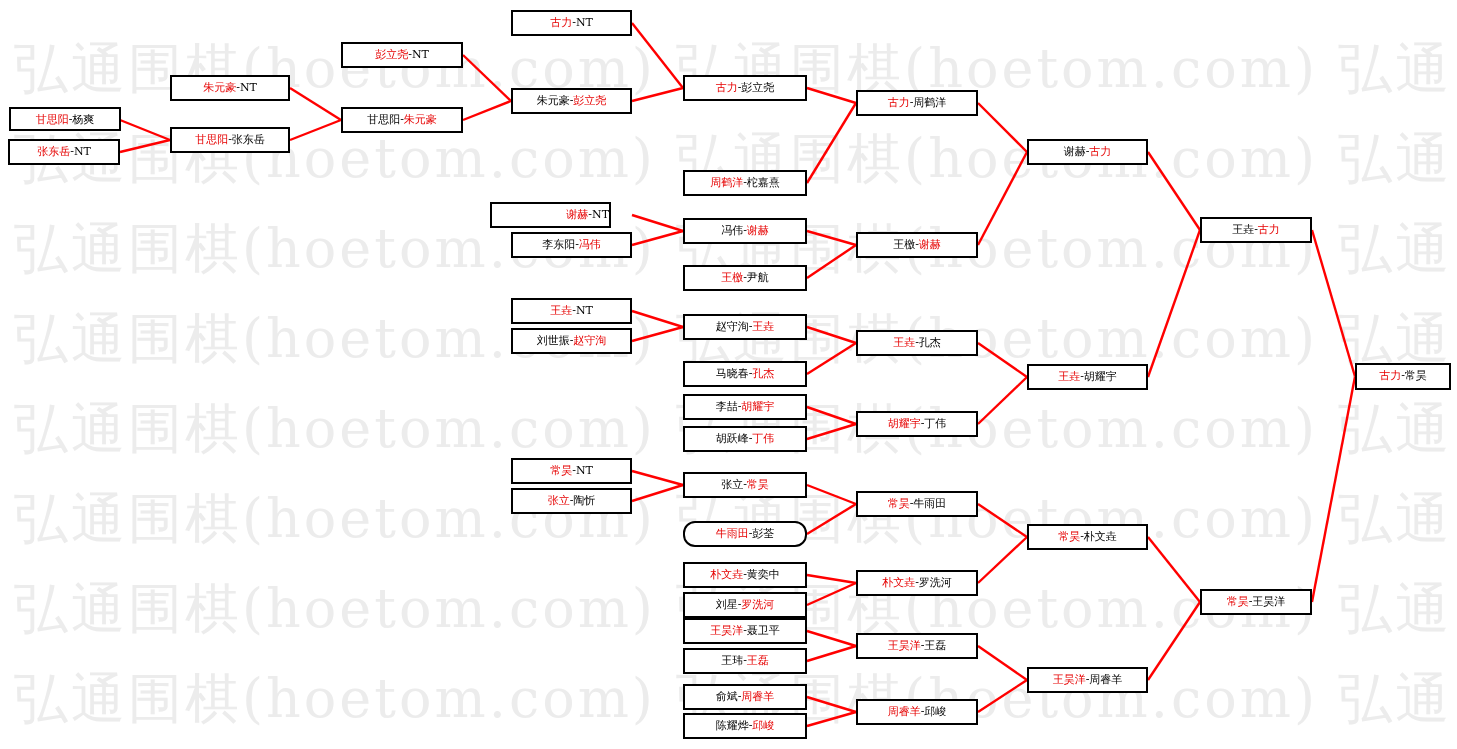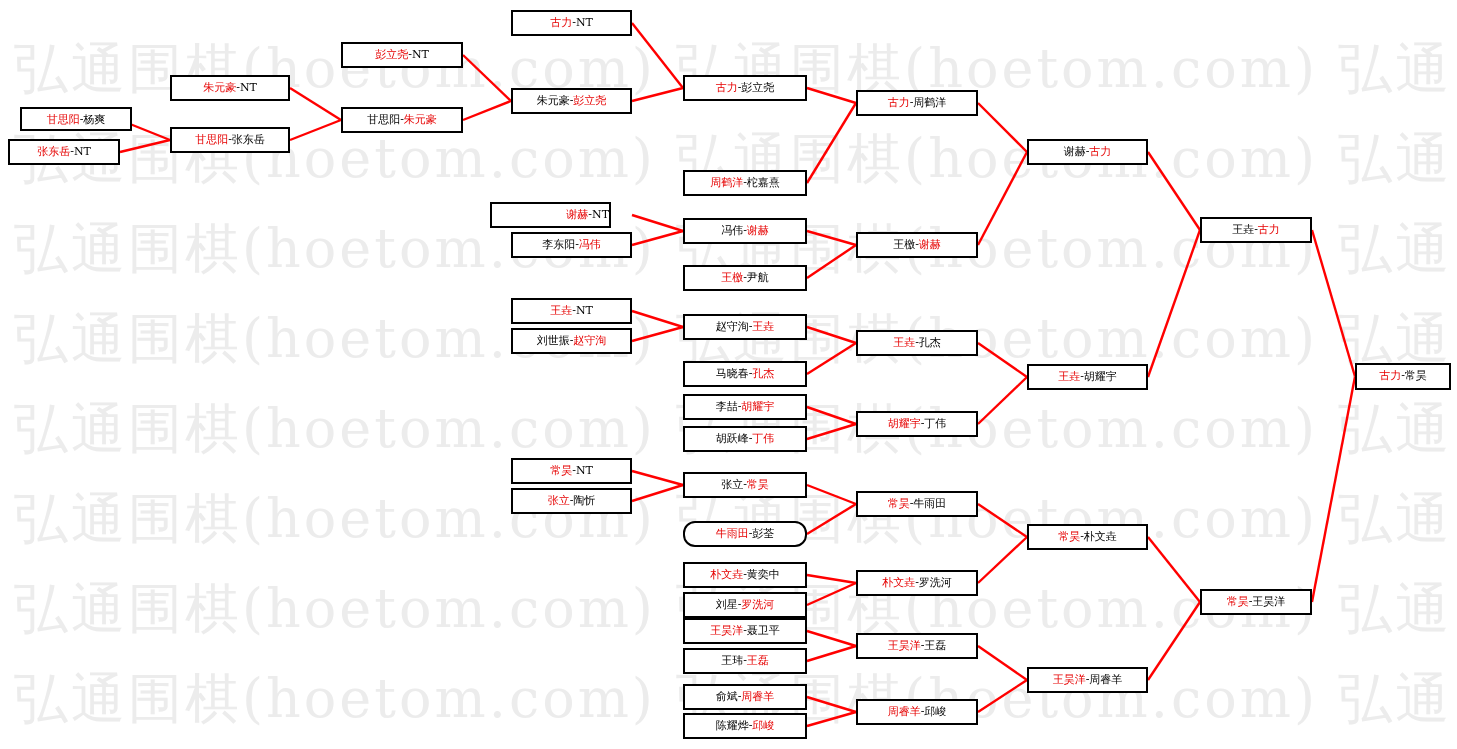--- a/index.html
+++ b/index.html
@@ -98,21 +98,21 @@
       <line x1="807" y1="697" x2="856" y2="712" stroke="#ff0000"></line>
       <line x1="807" y1="726" x2="856" y2="712" stroke="#ff0000"></line>
       <line x1="978" y1="646" x2="1027" y2="680" stroke="#ff0000"></line>
       <line x1="978" y1="712" x2="1027" y2="680" stroke="#ff0000"></line>
       <line x1="1148" y1="537" x2="1200" y2="602" stroke="#ff0000"></line>
       <line x1="1148" y1="680" x2="1200" y2="602" stroke="#ff0000"></line>
       <line x1="1312" y1="230" x2="1355" y2="376.5" stroke="#ff0000"></line>
       <line x1="1312" y1="602" x2="1355" y2="376.5" stroke="#ff0000"></line>
     </svg>
   <div id="boxes">
-      <div class="match" style="left: 20px; top: 107px; width: 112px; height: 24px;"><span class="win">甘思阳</span><span class="lose">-</span><span class="lose">杨爽</span></div>
+      <div class="match" style="left: 9px; top: 107px; width: 112px; height: 24px;"><span class="win">甘思阳</span><span class="lose">-</span><span class="lose">杨爽</span></div>
       <div class="match" style="left: 8px; top: 139px; width: 112px; height: 26px;"><span class="win">张东岳</span><span class="lose">-</span><span class="lose">NT</span></div>
       <div class="match" style="left: 170px; top: 75px; width: 120px; height: 26px;"><span class="win">朱元豪</span><span class="lose">-</span><span class="lose">NT</span></div>
       <div class="match" style="left: 170px; top: 127px; width: 120px; height: 26px;"><span class="win">甘思阳</span><span class="lose">-</span><span class="lose">张东岳</span></div>
       <div class="match" style="left: 341px; top: 42px; width: 122px; height: 26px;"><span class="win">彭立尧</span><span class="lose">-</span><span class="lose">NT</span></div>
       <div class="match" style="left: 341px; top: 107px; width: 122px; height: 26px;"><span class="lose">甘思阳</span><span class="lose">-</span><span class="win">朱元豪</span></div>
       <div class="match" style="left: 511px; top: 10px; width: 121px; height: 26px;"><span class="win">古力</span><span class="lose">-</span><span class="lose">NT</span></div>
       <div class="match" style="left: 511px; top: 88px; width: 121px; height: 26px;"><span class="lose">朱元豪</span><span class="lose">-</span><span class="win">彭立尧</span></div>
       <div class="match" style="left: 490px; top: 202px; width: 121px; height: 26px; text-align: right;"><span class="win">谢赫</span><span class="lose">-</span><span class="lose">NT</span></div>
       <div class="match" style="left: 511px; top: 232px; width: 121px; height: 26px;"><span class="lose">李东阳</span><span class="lose">-</span><span class="win">冯伟</span></div>
       <div class="match" style="left: 511px; top: 298px; width: 121px; height: 26px;"><span class="win">王垚</span><span class="lose">-</span><span class="lose">NT</span></div>

